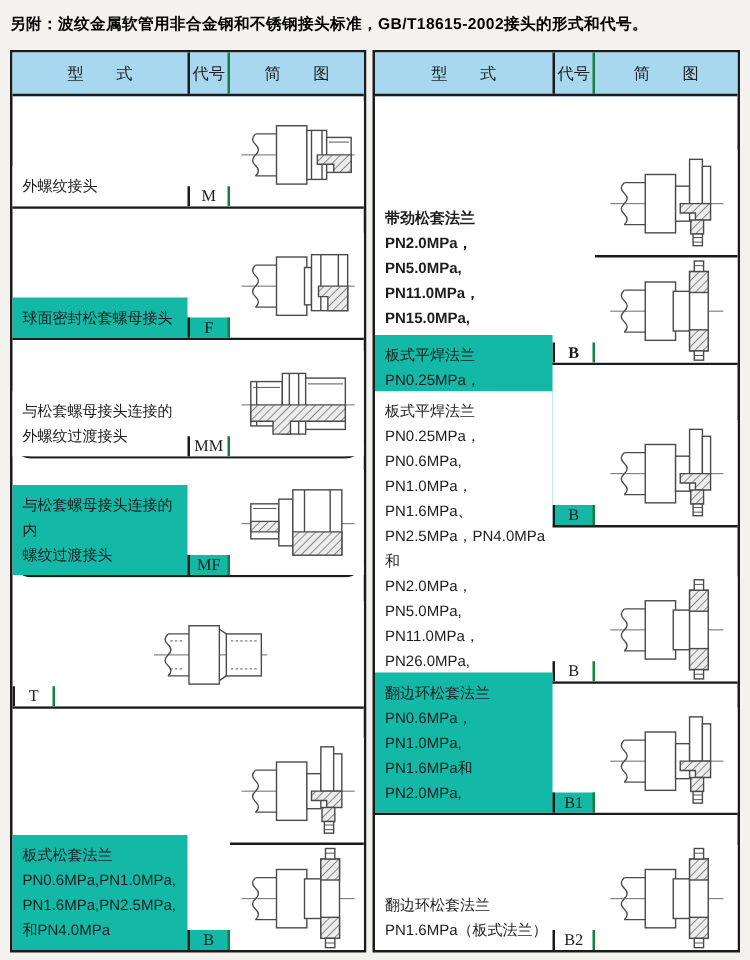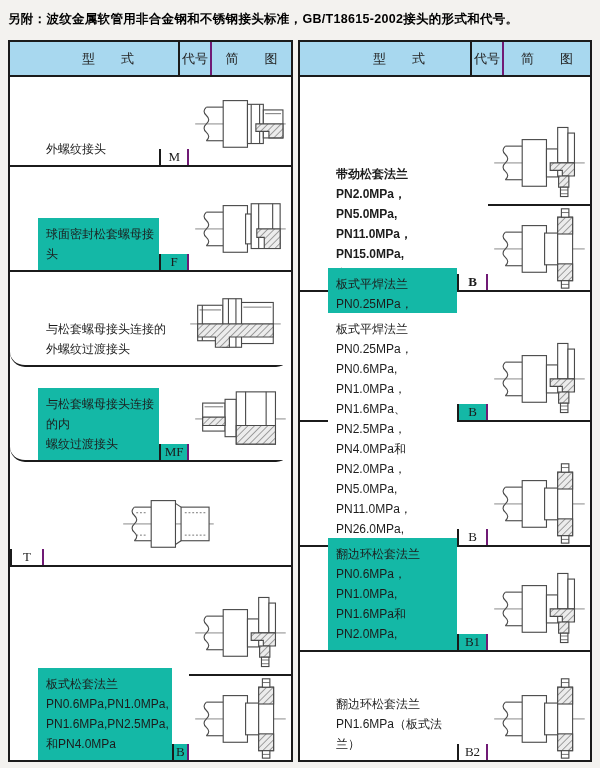--- a/index.html
+++ b/index.html
@@ -21,23 +21,23 @@
   .tbl-left{width:285px;}
   .tbl-right{width:294px;}
   .thead{
     flex:0 0 33px;display:flex;align-items:stretch;
     background:#a8d8ef;border-bottom:2px solid #1b1b1b;
     font-size:13px;color:#222;
   }
   .th{display:flex;align-items:center;justify-content:center;white-space:pre;}
   .row{display:flex;align-items:flex-end;border-bottom:2px solid #1b1b1b;box-sizing:border-box;}
   .row:last-child{border-bottom:none;flex:1;border-radius:23px;}
-  .c-type{width:140px;box-sizing:border-box;margin-left:28px;}
+  .c-type{width:140px;box-sizing:border-box;}
   .tbl-right .c-type{width:142px;}
-  .c-code{width:34px;box-sizing:border-box;border-left:2px solid #1b1b1b;border-right:2px solid #701a75;}
+  .c-code{width:34px;box-sizing:border-box;border-left:2px solid #1b1b1b;border-right:2px solid #15803d;}
   .c-dgm{flex:1;box-sizing:border-box;}
   .cell-type{
     display:flex;align-items:center;
     padding:6px 3px 6px 8px;font-size:12px;line-height:20px;
     white-space:pre-line;background:#fff;
   }
   .cell-code{
     display:flex;align-items:center;justify-content:center;
     font-family:"Liberation Serif","DejaVu Serif",serif;font-size:13px;background:#fff;
   }
@@ -194,20 +194,21 @@
       <div class="cell-dgm c-dgm">
         <svg class="dgm">
             <use href="#dgm-f"></use>
           </svg>
       </div>
     </div>
 
     <div class="row h95">
       <div class="cell-type c-type">与松套螺母接头连接的
 外螺纹过渡接头</div>
+      <div class="cell-code c-code">MM</div>
       <div class="cell-dgm c-dgm">
         <svg class="dgm">
             <use href="#dgm-mm"></use>
           </svg>
       </div>
     </div>
 
     <div class="row h95 hl">
       <div class="cell-type c-type">与松套螺母接头连接的内
 螺纹过渡接头</div>

